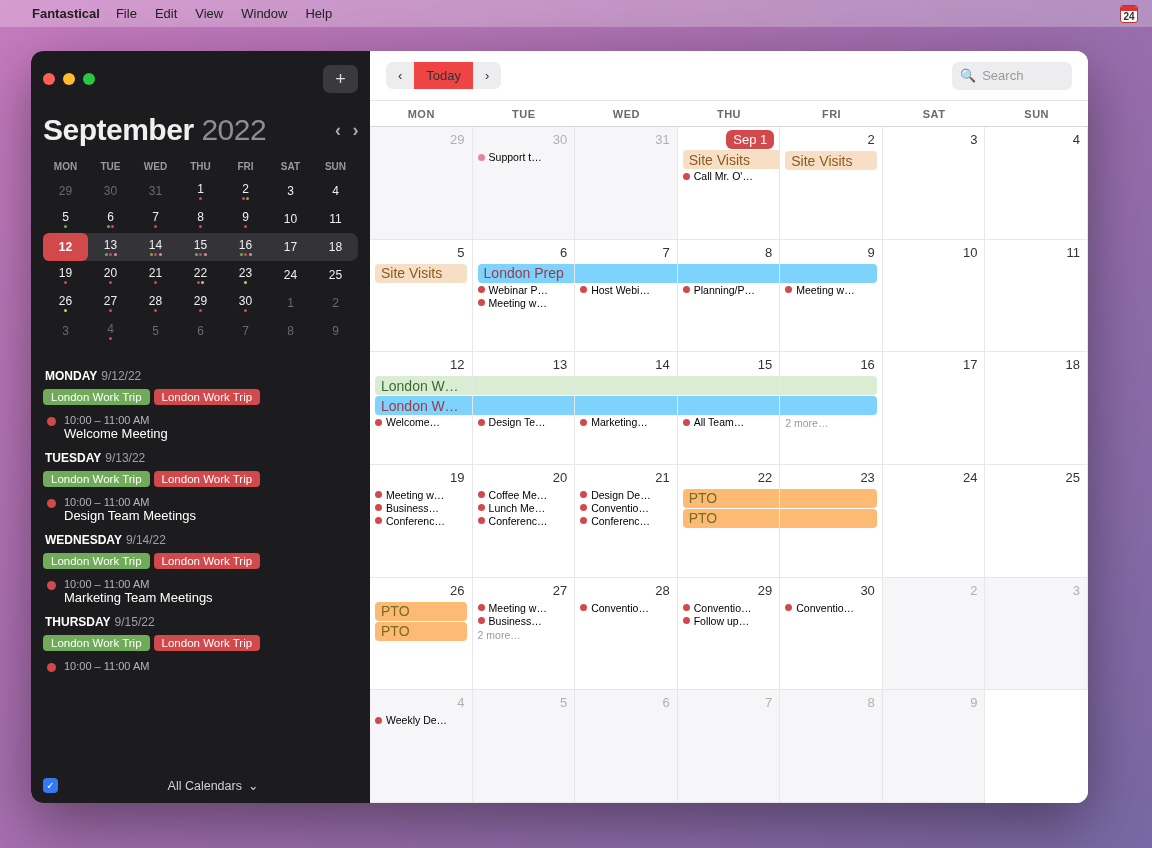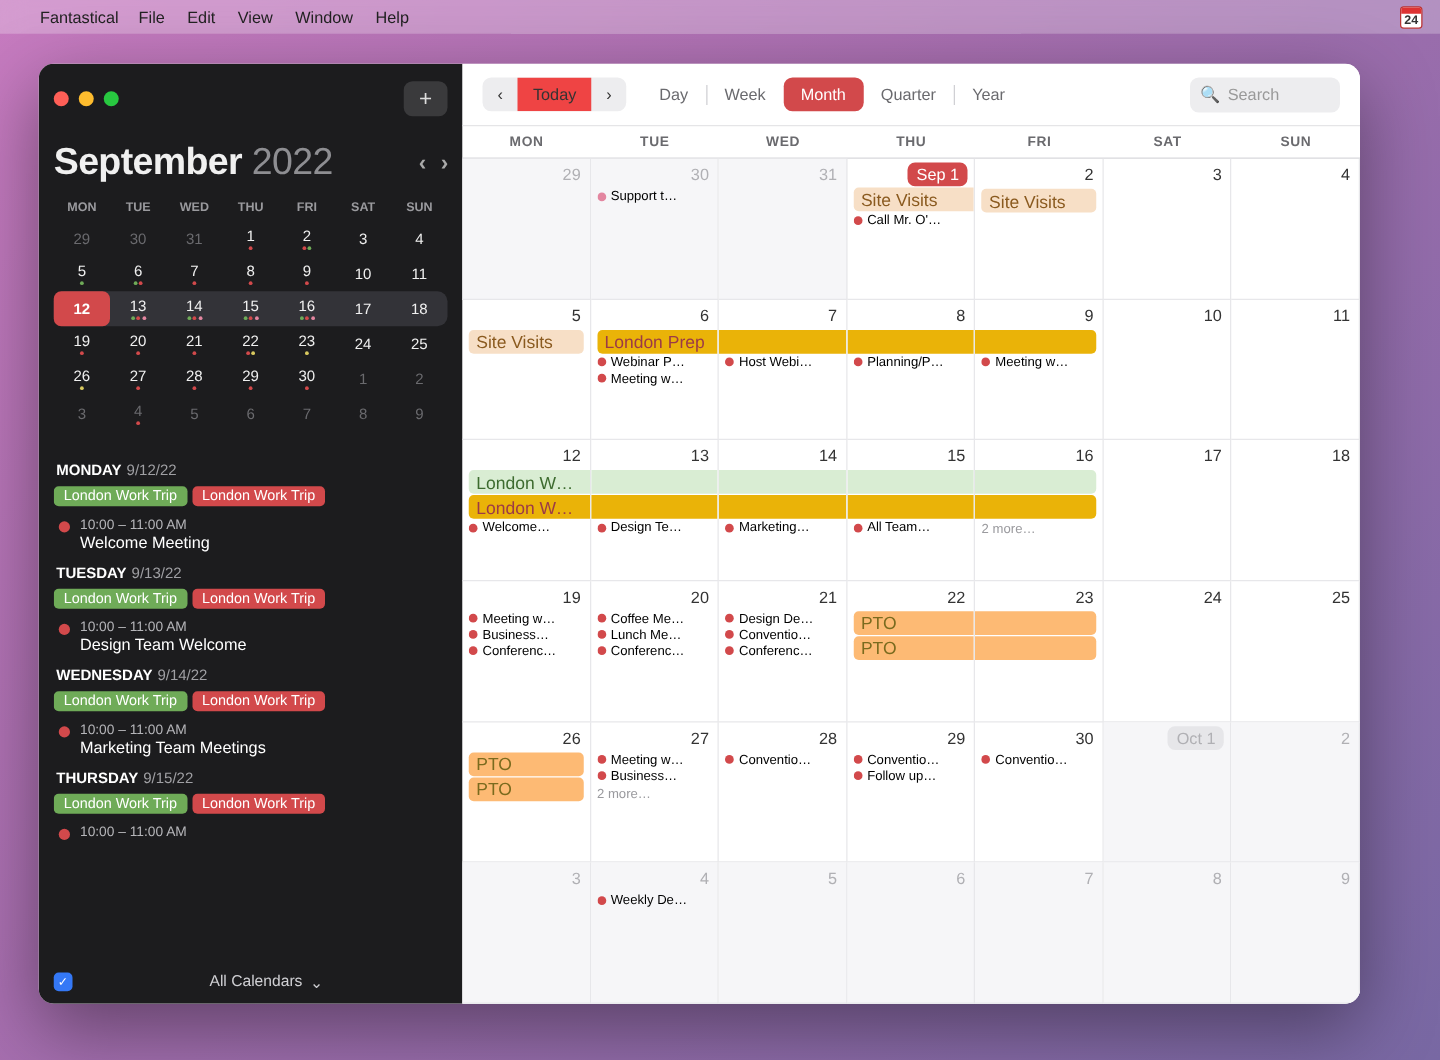--- a/index.html
+++ b/index.html
@@ -12,21 +12,21 @@
   .menubar {
     height: 27px;
     background: rgba(255,255,255,0.25);
     backdrop-filter: blur(10px);
     display: flex; align-items: center;
     padding: 0 14px;
     font-size: 13px;
     color: #222;
   }
   .menubar .apple { margin-right: 18px; }
-  .menubar .appname { font-weight: 400; margin-right: 16px; }
+  .menubar .appname { font-weight: 700; margin-right: 16px; }
   .menubar .mitem { margin-right: 18px; }
   .menubar .tray { margin-left: auto; display:flex; align-items:center; }
   .tray-cal { width:18px;height:18px;background:#fff;border:1px solid #b33;border-radius:3px;position:relative;display:flex;align-items:flex-end;justify-content:center;font-size:10px;font-weight:700;color:#333;}
   .tray-cal::before{content:"";position:absolute;top:0;left:0;right:0;height:5px;background:#d33;border-radius:2px 2px 0 0;}
 
   .window {
     position: absolute;
     top: 51px; left: 31px;
     width: 1057px; height: 752px;
     background: #f3f3f4;
@@ -73,21 +73,21 @@
   .pill.green{background:#6fab58;color:#fff;}
   .pill.red{background:#d2494b;color:#fff;}
   .ag-ev { display:flex;align-items:flex-start;gap:8px;margin:4px 0 2px 4px; }
   .ag-dot{width:9px;height:9px;border-radius:50%;margin-top:3px;flex-shrink:0;}
   .ag-dot.red{background:#d2494b;}
   .ag-txt small{display:block;color:#b5b5b9;font-size:11px;}
   .ag-txt .t{font-size:13px;color:#fff;}
 
   .sb-bottom { display:flex;align-items:center;gap:10px;padding-top:10px;color:#d0d0d4;font-size:12.5px; }
   .chk { width:15px;height:15px;border-radius:4px;background:#3478f6;display:flex;align-items:center;justify-content:center;color:#fff;font-size:10px; }
-  .allcal { margin:0 auto;display:flex;gap:6px; }
+  .allcal { margin:0 auto;display:flex;align-items:center;gap:6px; }
 
   .main { flex:1; background:#fff; display:flex;flex-direction:column; }
   .toolbar { height:50px;display:flex;align-items:center;padding:0 16px;gap:12px;border-bottom:1px solid #e5e5e7; }
   .seg { display:flex;background:#ededef;border-radius:7px;overflow:hidden; }
   .seg button{border:0;background:transparent;padding:6px 12px;font-size:13px;color:#333;cursor:pointer;}
   .seg button.on{background:#ef4444;}
   .viewseg { display:flex;gap:0;align-items:center;font-size:13px;color:#6a6a6e; }
   .viewseg span{padding:6px 14px;cursor:pointer;}
   .viewseg span.on{background:#d2494b;color:#fff;border-radius:7px;font-weight:500;}
   .viewseg .sep{width:1px;height:16px;background:#d0d0d4;}
@@ -99,21 +99,21 @@
   .grid { display:grid;grid-template-columns:repeat(7,1fr);grid-template-rows:repeat(6,1fr);flex:1; }
   .cell { border-right:1px solid #e7e7ea;border-bottom:1px solid #e7e7ea;padding:3px 5px;overflow:hidden;position:relative;font-size:11px; }
   .cell.dim{background:#f6f6f8;}
   .cell.dim .dn{color:#b0b0b4;}
   .dn { text-align:right;font-size:13px;color:#333;padding:2px 2px 3px 0;font-weight:500; }
   .dn.today{display:inline-block;float:right;background:#d2494b;color:#fff;border-radius:6px;padding:2px 7px;}
   .dn.oct{display:inline-block;float:right;background:#e6e6e9;color:#666;border-radius:6px;padding:2px 7px;}
   .bar { border-radius:4px;padding:1.5px 6px;margin:1px 0;font-size:14px;white-space:nowrap;overflow:hidden;text-overflow:ellipsis; }
   .bar.org{background:#f7dfc6;color:#8a5a1f;}
   .bar.grn{background:#d9edd3;color:#3d6b2f;}
-  .bar.pnk{background:#eab308;color:#9b3a47;}
+  .bar.pnk{background:#7dd3fc;color:#9b3a47;}
   .bar.ylw{background:#fdba74;color:#7a6b1e;}
   .bar.span-start{border-radius:4px 0 0 4px;margin-right:-5px;}
   .bar.span-mid{border-radius:0;margin-left:-5px;margin-right:-5px;}
   .bar.span-end{border-radius:0 4px 4px 0;margin-left:-5px;}
   .ev { display:flex;align-items:center;gap:4px;margin:1px 0;font-size:10.5px;white-space:nowrap;overflow:hidden; }
   .ed{width:7px;height:7px;border-radius:50%;flex-shrink:0;}
   .ed.red{background:#d2494b;} .ed.pnk{background:#e386a0;}
   .more{color:#9a9a9e;font-size:10.5px;margin-top:2px;}
   .clearb{clear:both;height:0;}
 </style>
@@ -392,21 +392,21 @@
             <small>10:00 – 11:00 AM</small>
             <div class="t">Welcome Meeting</div>
           </div>
         </div>
         <div class="ag-day-head"><b>TUESDAY</b><span>9/13/22</span></div>
         <div><span class="pill green">London Work Trip</span><span class="pill red">London Work Trip</span></div>
         <div class="ag-ev">
           <div class="ag-dot red"></div>
           <div class="ag-txt">
             <small>10:00 – 11:00 AM</small>
-            <div class="t">Design Team Welcome</div>
+            <div class="t">Design Team Meetings</div>
           </div>
         </div>
         <div class="ag-day-head"><b>WEDNESDAY</b><span>9/14/22</span></div>
         <div><span class="pill green">London Work Trip</span><span class="pill red">London Work Trip</span></div>
         <div class="ag-ev">
           <div class="ag-dot red"></div>
           <div class="ag-txt">
             <small>10:00 – 11:00 AM</small>
             <div class="t">Marketing Team Meetings</div>
           </div>
@@ -431,29 +431,20 @@
     </div>
   </div>
 
   <div class="main">
     <div class="toolbar">
       <div class="seg">
         <button>‹</button>
         <button class="on">Today</button>
         <button>›</button>
       </div>
-      <div class="viewseg" id="viewseg">
-          <span>Day</span>
-          <div class="sep"></div>
-          <span>Week</span>
-          <span class="on">Month</span>
-          <span>Quarter</span>
-          <div class="sep"></div>
-          <span>Year</span>
-        </div>
       <div class="search">
         <span>🔍</span>
         <span>Search</span>
       </div>
     </div>
     <div class="dow" id="dow">
         <div>MON</div>
         <div>TUE</div>
         <div>WED</div>
         <div>THU</div>
@@ -717,24 +708,20 @@
         </div>
         <div class="cell">
           <div class="dn">30</div>
           <div class="clearb"></div>
           <div class="ev">
             <div class="ed red"></div>
             <span>Conventio…</span>
           </div>
         </div>
         <div class="cell dim">
-          <div class="dn oct">Oct 1</div>
-          <div class="clearb"></div>
-        </div>
-        <div class="cell dim">
           <div class="dn">2</div>
           <div class="clearb"></div>
         </div>
         <div class="cell dim">
           <div class="dn">3</div>
           <div class="clearb"></div>
         </div>
         <div class="cell dim">
           <div class="dn">4</div>
           <div class="clearb"></div>

